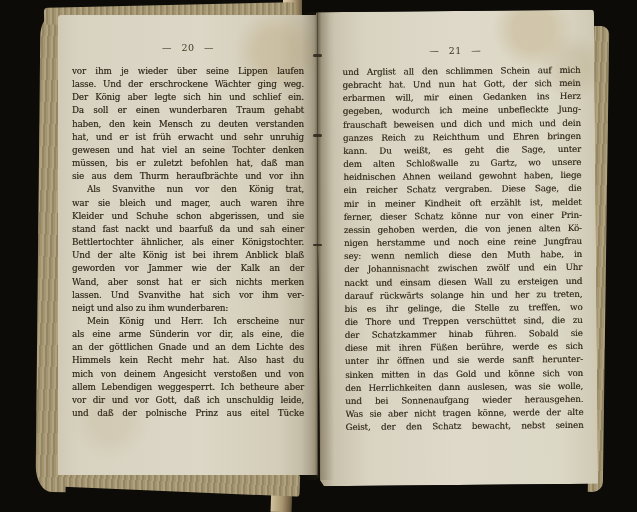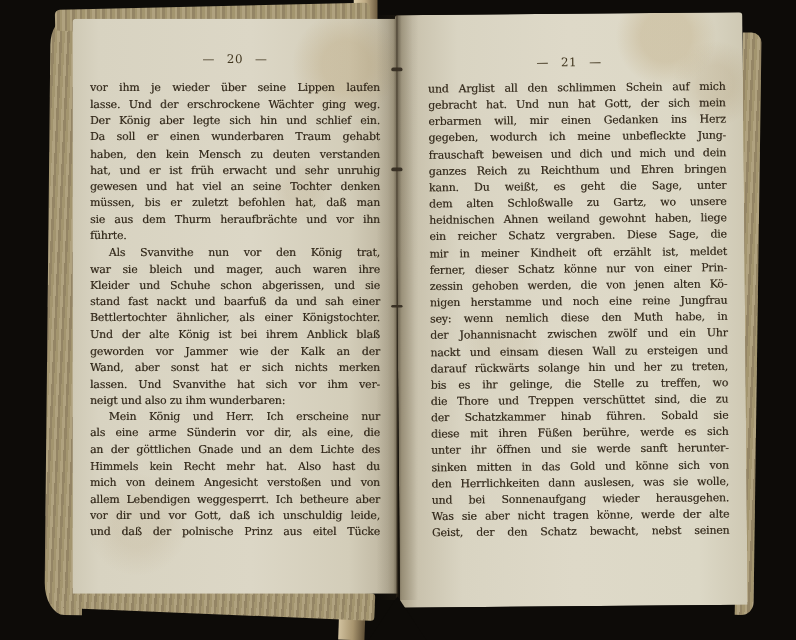--- a/index.html
+++ b/index.html
@@ -79,21 +79,20 @@
     <div class="page-text">
         <div class="text-line just">vor ihm je wieder über seine Lippen laufen</div>
         <div class="text-line just">lasse. Und der erschrockene Wächter ging weg.</div>
         <div class="text-line just">Der König aber legte sich hin und schlief ein.</div>
         <div class="text-line just">Da soll er einen wunderbaren Traum gehabt</div>
         <div class="text-line just">haben, den kein Mensch zu deuten verstanden</div>
         <div class="text-line just">hat, und er ist früh erwacht und sehr unruhig</div>
         <div class="text-line just">gewesen und hat viel an seine Tochter denken</div>
         <div class="text-line just">müssen, bis er zuletzt befohlen hat, daß man</div>
         <div class="text-line just">sie aus dem Thurm heraufbrächte und vor ihn</div>
-        <div class="text-line">führte.</div>
         <div class="text-line indent just">Als Svanvithe nun vor den König trat,</div>
         <div class="text-line just">war sie bleich und mager, auch waren ihre</div>
         <div class="text-line just">Kleider und Schuhe schon abgerissen, und sie</div>
         <div class="text-line just">stand fast nackt und baarfuß da und sah einer</div>
         <div class="text-line just">Bettlertochter ähnlicher, als einer Königstochter.</div>
         <div class="text-line just">Und der alte König ist bei ihrem Anblick blaß</div>
         <div class="text-line just">geworden vor Jammer wie der Kalk an der</div>
         <div class="text-line just">Wand, aber sonst hat er sich nichts merken</div>
         <div class="text-line just">lassen. Und Svanvithe hat sich vor ihm ver-</div>
         <div class="text-line">neigt und also zu ihm wunderbaren:</div>

